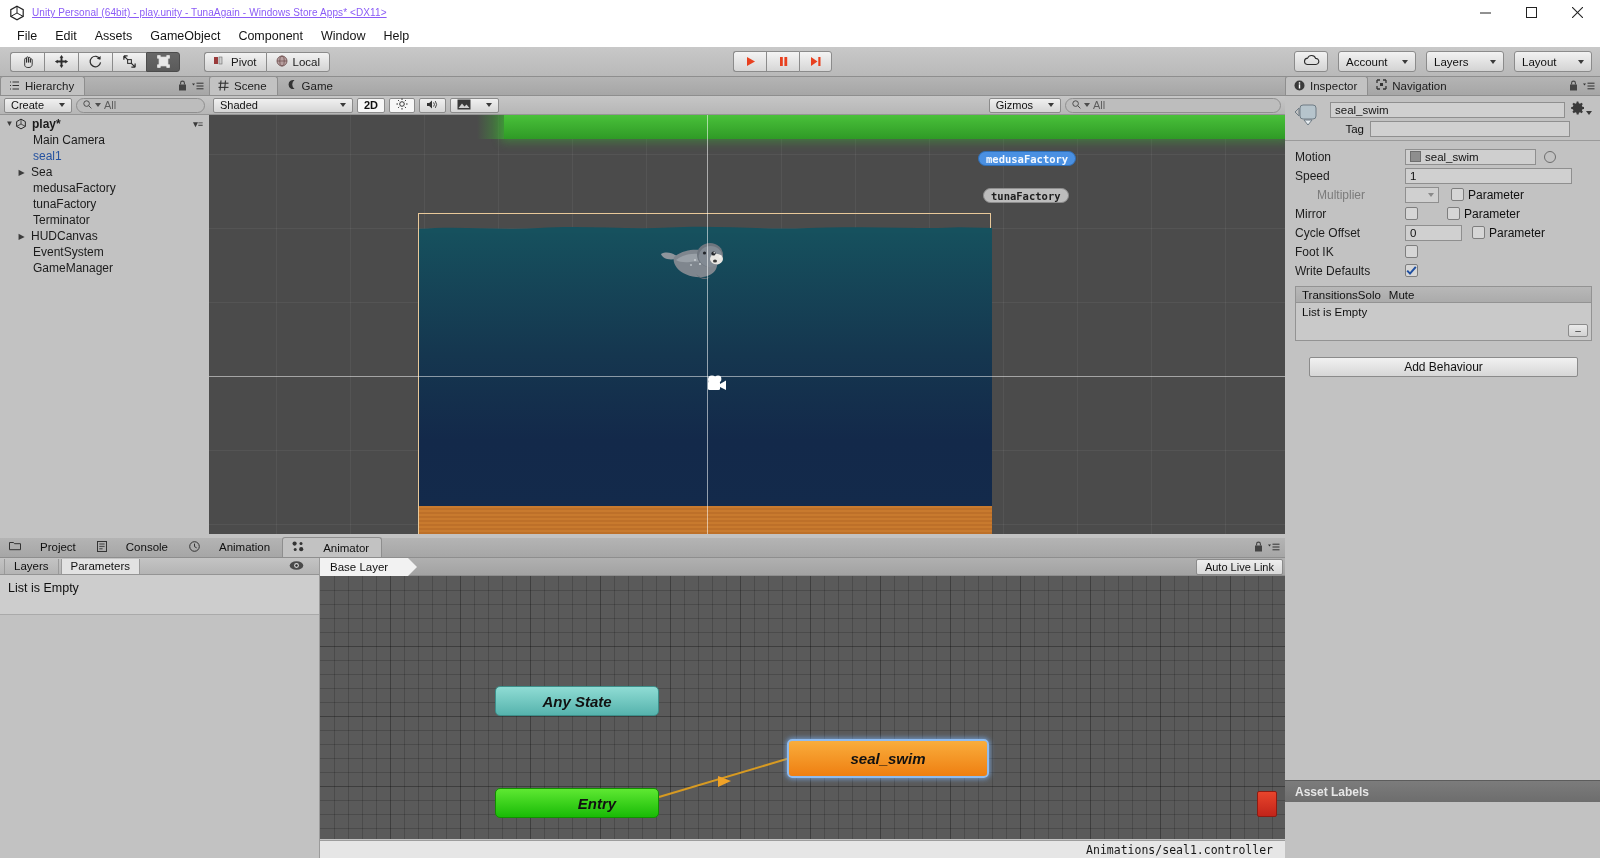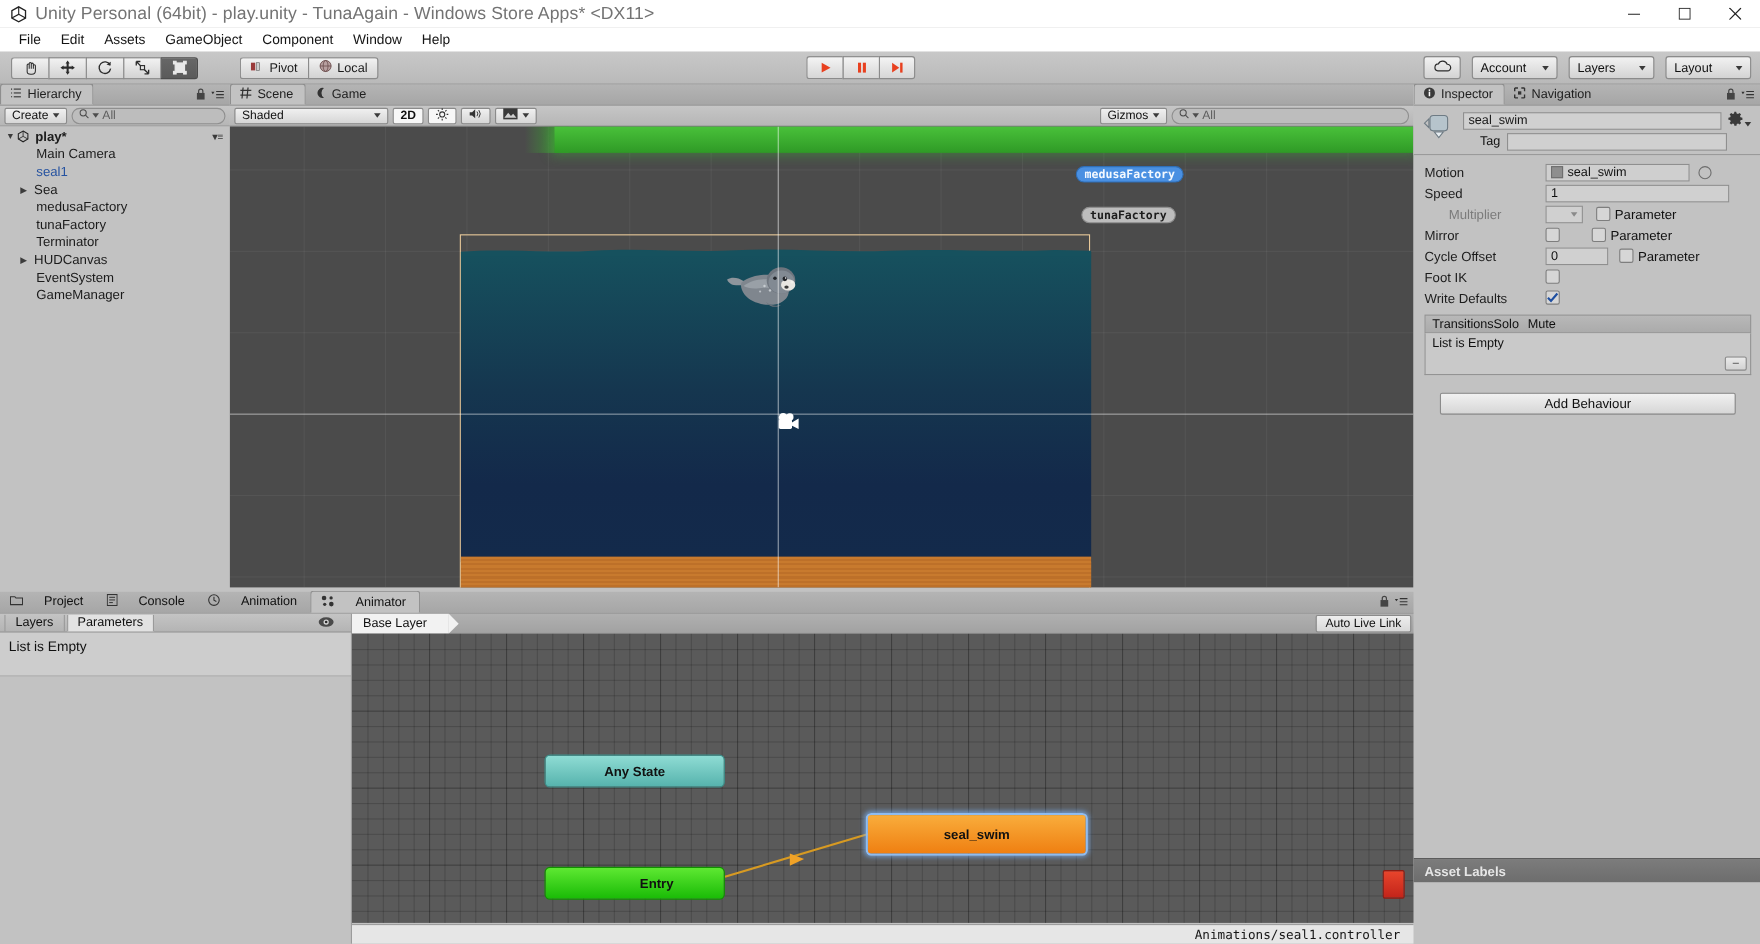--- a/index.html
+++ b/index.html
@@ -13,21 +13,21 @@
   }
   .app { position:relative; width:1600px; height:858px; }
 
   
   .titlebar{
     position:absolute; left:0; top:0; width:1600px; height:25px;
     background:#ffffff; display:flex; align-items:center;
   }
   .title-icon{ width:16px;height:16px; margin-left:9px; margin-right:7px; position:relative; }
   .title-icon svg{ display:block; }
-  .title-text{ font-size:16px; color:#737373; letter-spacing:.1px; }
+  .title-text{ font-size:10px; color:#8b5cf6; letter-spacing:.1px;text-decoration:underline; }
   .win-btns{ position:absolute; right:0; top:0; height:25px; display:flex; }
   .win-btn{ width:46px; height:25px; display:flex;align-items:center;justify-content:center; }
   .win-btn svg{ display:block; }
 
   
   .menubar{
     position:absolute; left:0; top:25px; width:1600px; height:22px;
     background:#ffffff; display:flex; align-items:center; padding-left:8px;
   }
   .menu-item{ padding:2px 9px; font-size:12.5px; color:#141414; }
@@ -45,21 +45,21 @@
     background:linear-gradient(#f2f2f2,#d3d3d3);
     border:1px solid #8b8b8b; border-right-width:0;
     display:flex;align-items:center;justify-content:center;
   }
   .tbtn:first-child{ border-radius:3px 0 0 3px; }
   .tbtn:last-child{ border-radius:0 3px 3px 0; border-right-width:1px; }
   .tbtn.on{ background:linear-gradient(#676767,#5a5a5a); border-color:#4c4c4c; }
   .tbtn.on svg *{ stroke:#e8e8e8; fill:#e8e8e8; }
   .tbtn svg{display:block}
 
-  .pivotgroup{ display:flex; margin-left:38px; }
+  .pivotgroup{ display:flex; margin-left:24px; }
   .pbtn{
     height:20px; padding:0 9px; background:linear-gradient(#f2f2f2,#d3d3d3);
     border:1px solid #8b8b8b; display:flex;align-items:center;gap:5px;
     font-size:11.5px; color:#1a1a1a;
   }
   .pbtn:first-child{ border-radius:3px 0 0 3px; border-right:0;}
   .pbtn:last-child{ border-radius:0 3px 3px 0;}
 
   .playgroup{ position:absolute; left:733px; display:flex; }
   .playbtn{
@@ -97,21 +97,21 @@
   .tab.active{ background:#c2c2c2; border:1px solid #8e8e8e; border-bottom:0; }
   .tabicons{ position:absolute; right:5px; top:3px; display:flex; gap:5px; align-items:center;}
 
   .subbar{
     height:19px; background:linear-gradient(#c6c6c6,#b6b6b6);
     border-bottom:1px solid #959595; display:flex; align-items:center; gap:4px; padding:0 4px;
   }
   .minibtn{
     height:15px; padding:0 6px; font-size:11px;
     background:linear-gradient(#f0f0f0,#d6d6d6); border:1px solid #8b8b8b;
-    border-radius:2px; display:flex;align-items:center;gap:4px;
+    border-radius:2px; display:flex;align-items:center;gap:15px;
   }
   .searchbox{
     height:15px; border-radius:8px; background:#bdbdbd;
     border:1px solid #8f8f8f; display:flex;align-items:center; padding:0 6px; gap:3px;
     color:#5d5d5d; font-size:11px;
   }
 
   
   #hierarchy{ left:0; top:77px; width:209px; height:457px; background:#c2c2c2; }
   .hier-body{ background:#c2c2c2; height:100%; }
@@ -258,21 +258,21 @@
     font-size:11px; display:flex;align-items:center;
   }
   .graph-canvas{
     position:absolute; left:0; top:18px; width:965px; height:263px; background:#5a5a5a; overflow:hidden;
   }
   .gline{ position:absolute; background:rgba(0,0,0,.16); }
   .gline.major{ background:rgba(0,0,0,.30); }
 
   .node{
     position:absolute; border-radius:5px; display:flex;align-items:center;justify-content:center;
-    font-size:12px; color:#111; font-weight:600;
+    font-size:15px; color:#111; font-weight:600;font-style:italic;
   }
   .node.any{ background:linear-gradient(#8fdcd4,#56b3ad); border:1px solid #3d8f8a; }
   .node.entry{ background:linear-gradient(#5ee832,#19bb06); border:1px solid #119000;padding-left:40px; }
   .node.state{ background:linear-gradient(#f9ad3c,#ef7f11); border:2px solid #8fbcf0;
                box-shadow:0 0 5px 1px rgba(120,175,240,.75);}
   .redchip{ position:absolute; right:8px; bottom:22px; width:20px;height:26px;
             background:linear-gradient(#e8452c,#c2241a); border:1px solid #8e1b12; border-radius:2px;}
   .graph-status{
     position:absolute; left:0; bottom:0; width:965px; height:18px;
     background:#e6e6e6; border-top:1px solid #9d9d9d;

